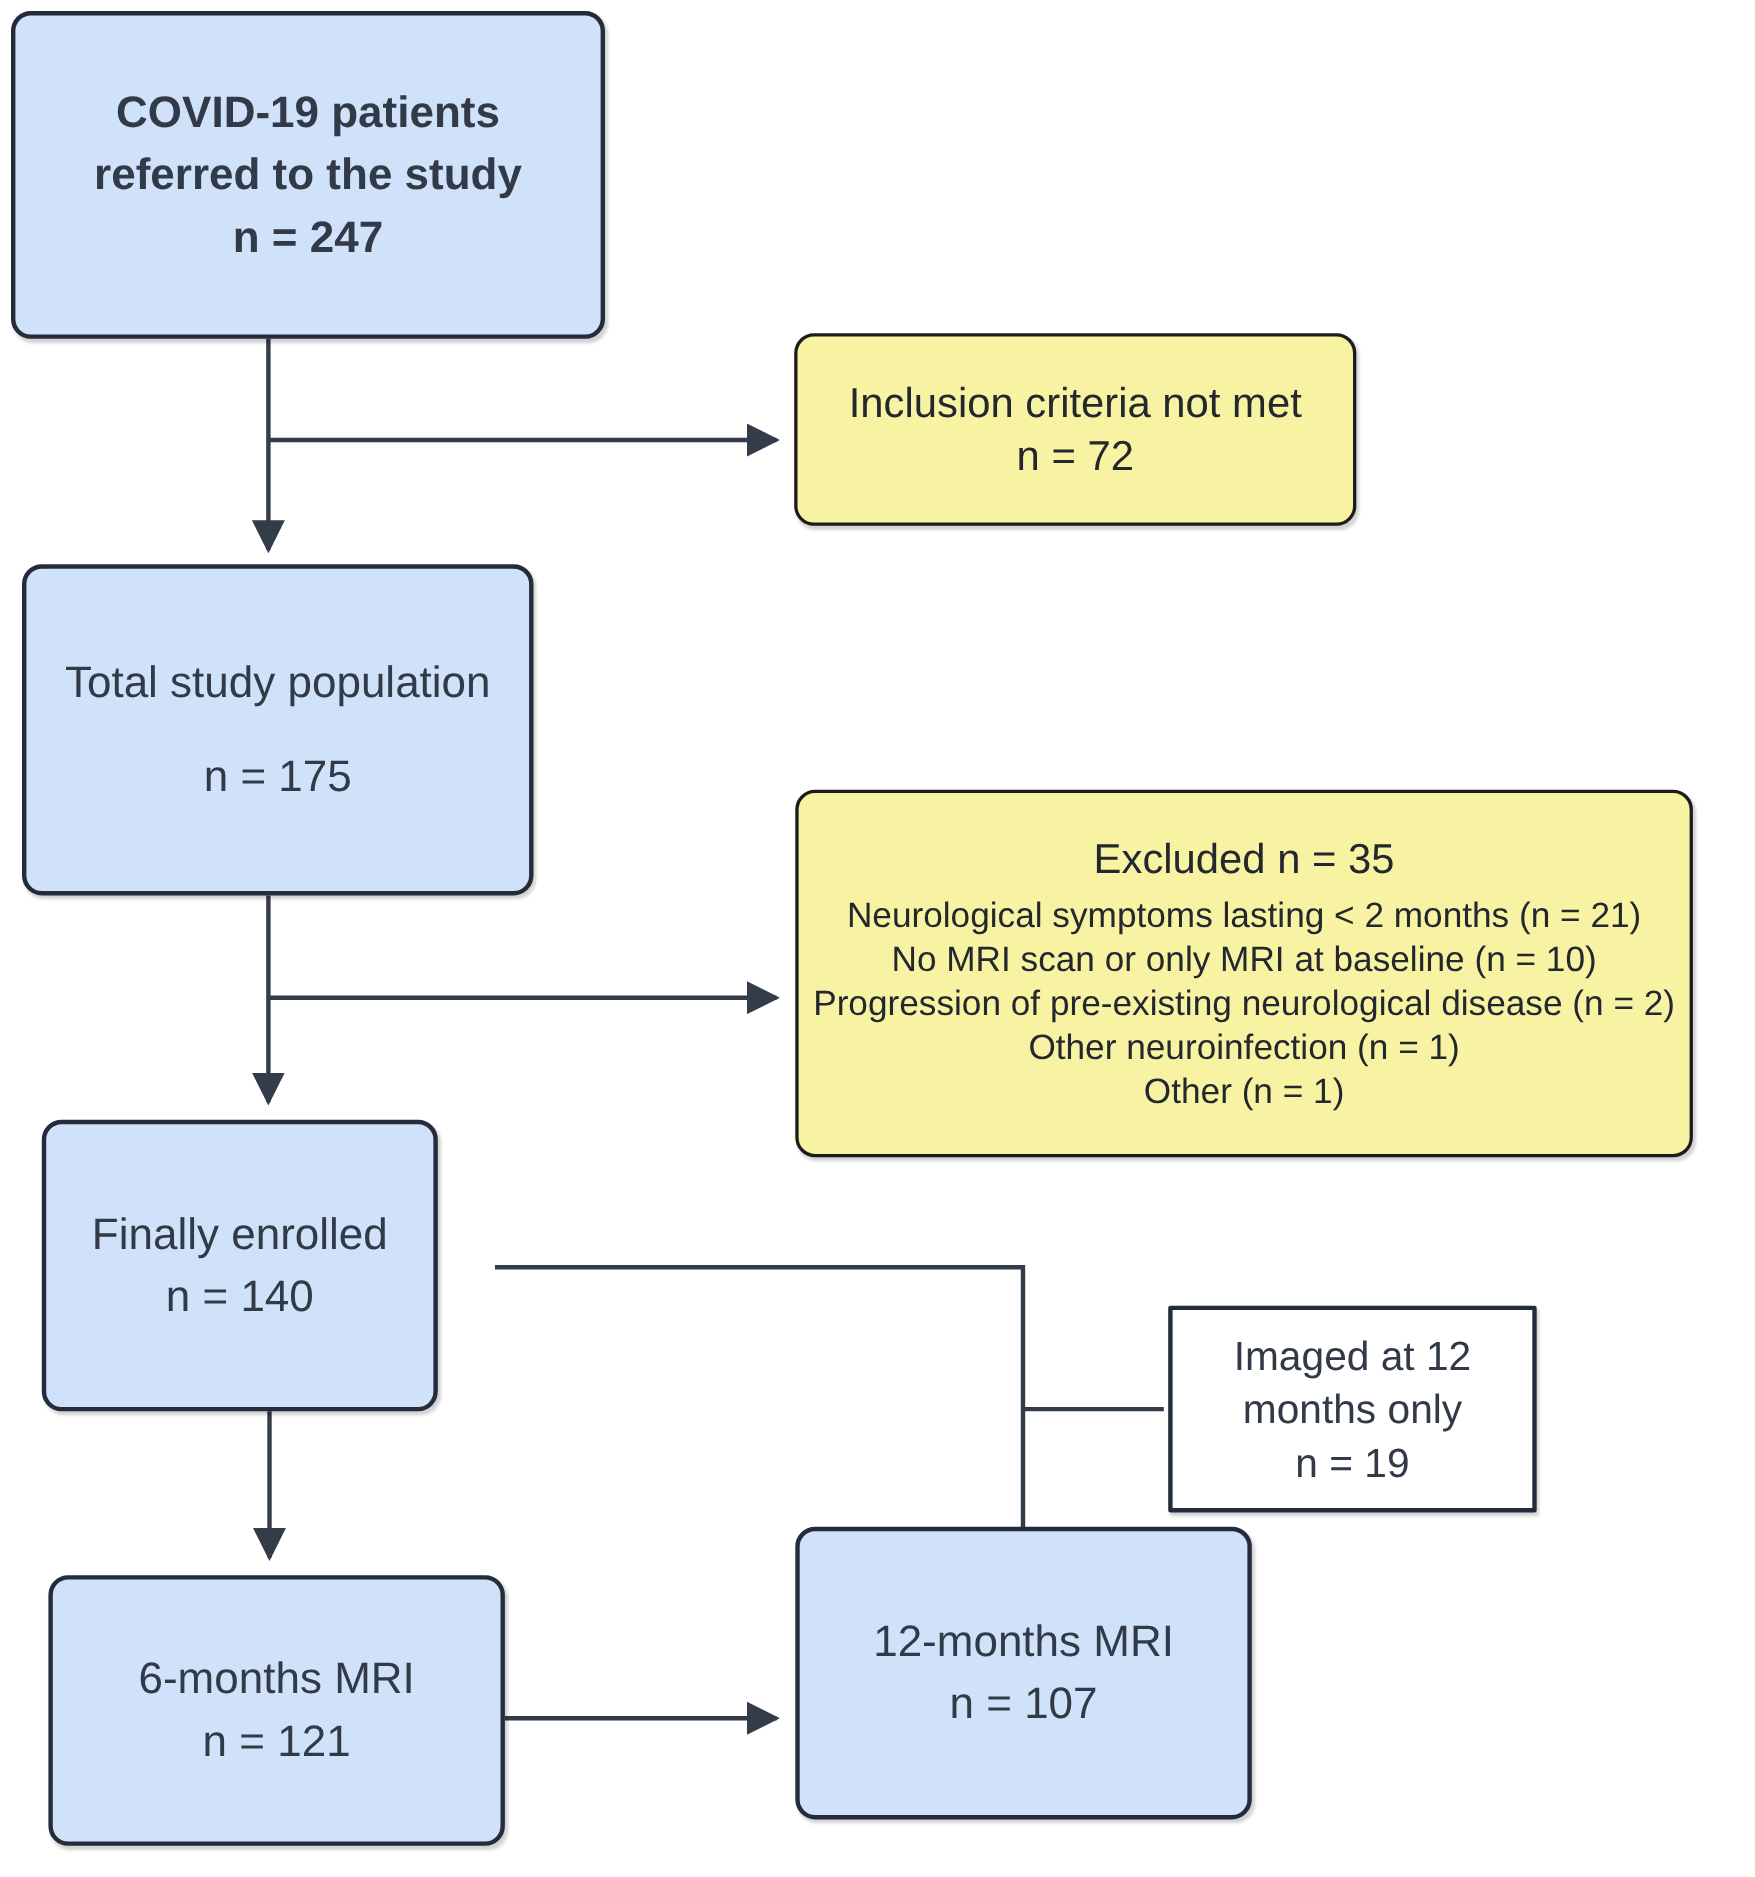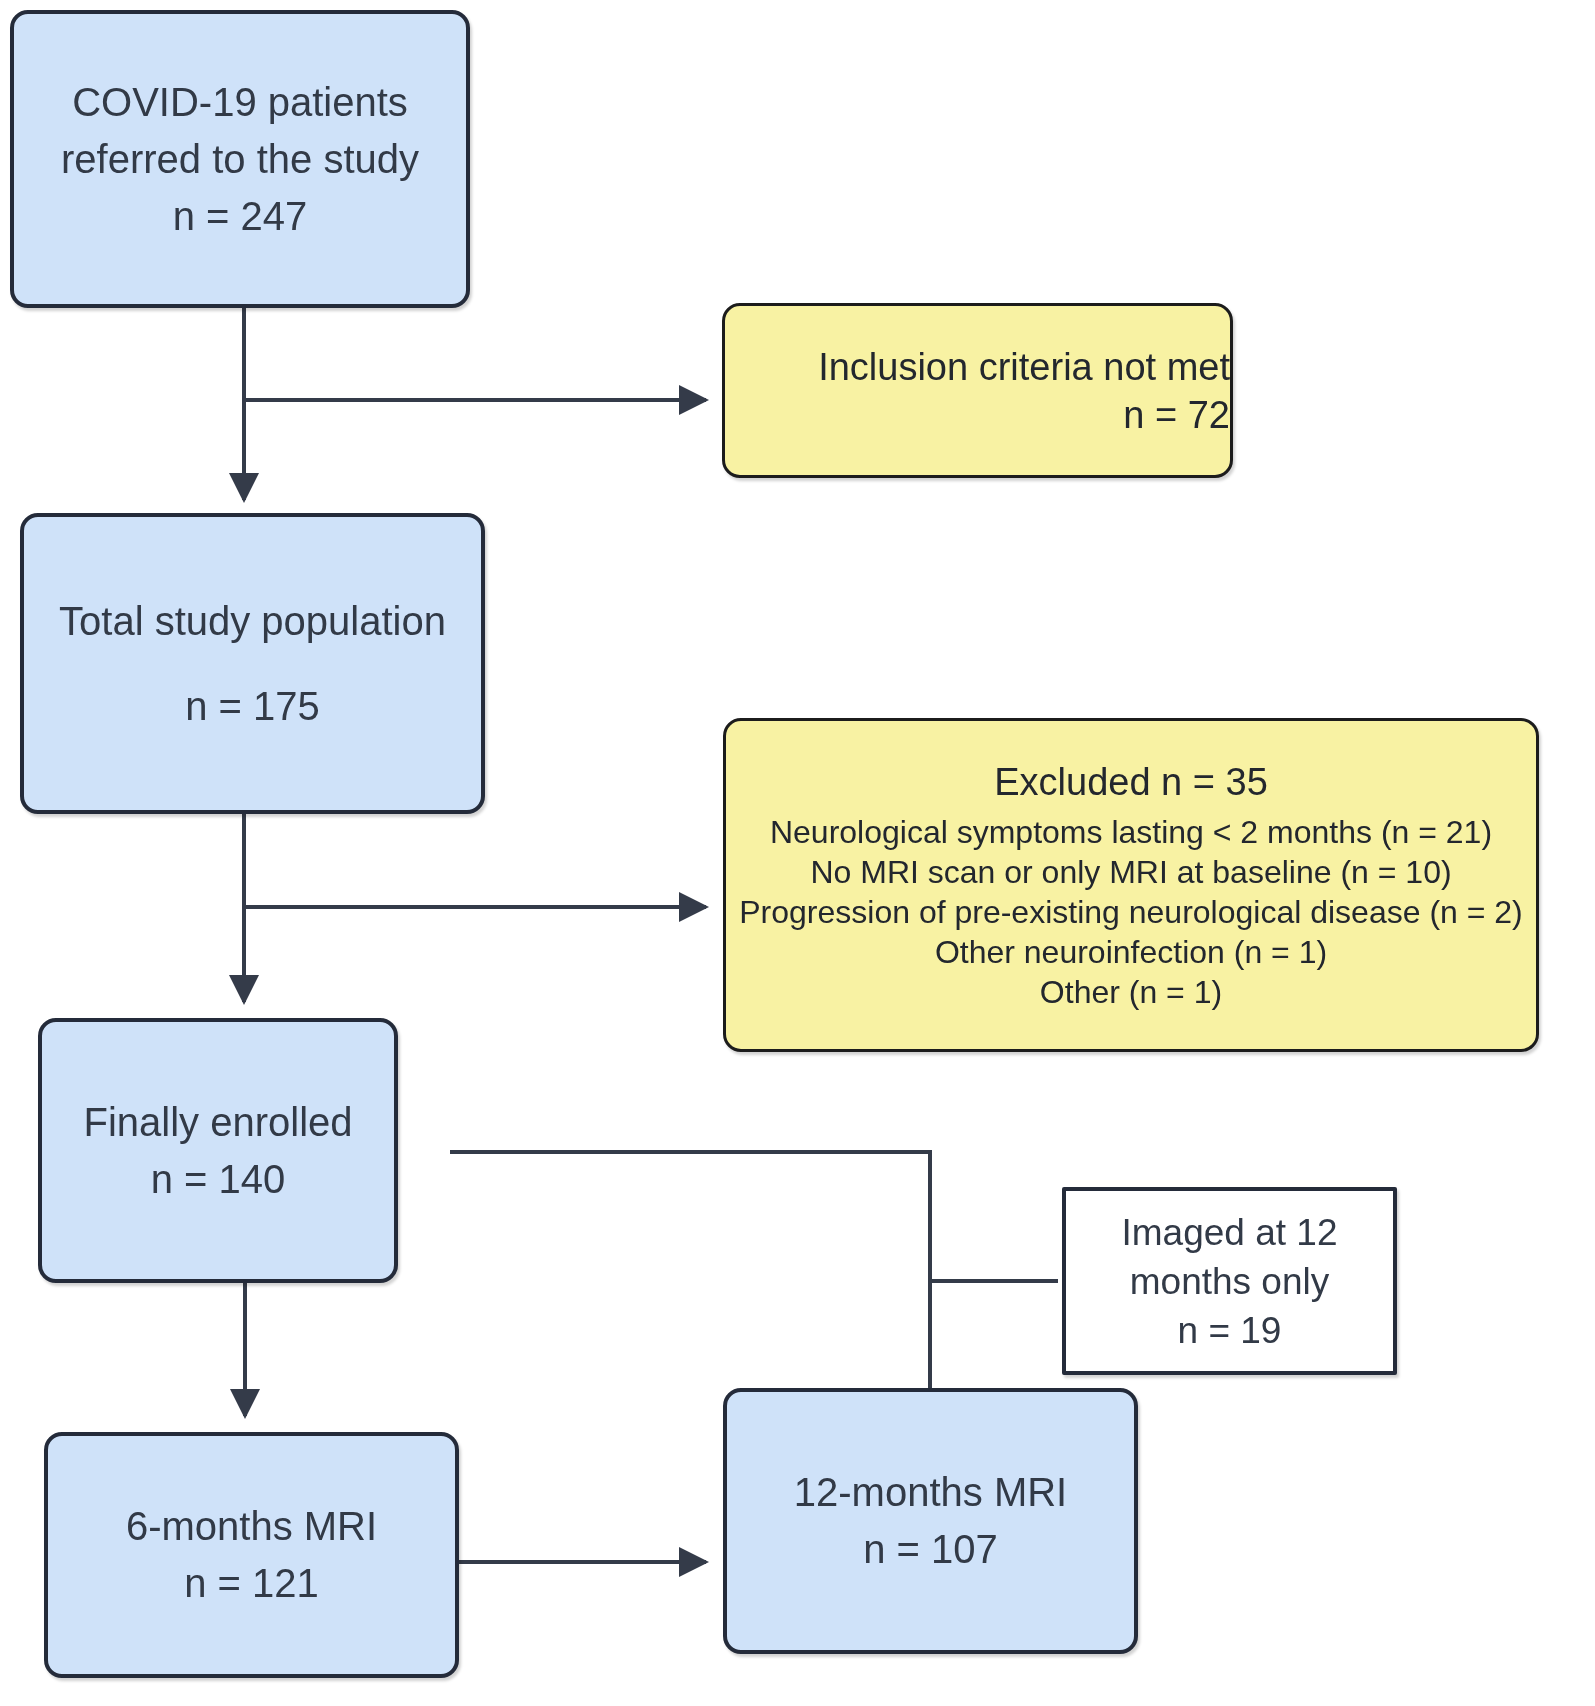--- a/index.html
+++ b/index.html
@@ -71,27 +71,27 @@
     <path d="M244,308 L244,500" stroke="#343b49" stroke-width="4" fill="none" marker-end="url(#arrow)"></path>
     <path d="M244,400 L706,400" stroke="#343b49" stroke-width="4" fill="none" marker-end="url(#arrow)"></path>
     <path d="M244,814 L244,1002" stroke="#343b49" stroke-width="4" fill="none" marker-end="url(#arrow)"></path>
     <path d="M244,907 L706,907" stroke="#343b49" stroke-width="4" fill="none" marker-end="url(#arrow)"></path>
     <path d="M245,1283 L245,1416" stroke="#343b49" stroke-width="4" fill="none" marker-end="url(#arrow)"></path>
     <path d="M450,1152 L930,1152 L930,1416" stroke="#343b49" stroke-width="4" fill="none" marker-end="url(#arrow)"></path>
     <path d="M930,1281 L1058,1281" stroke="#343b49" stroke-width="4" fill="none"></path>
     <path d="M459,1562 L706,1562" stroke="#343b49" stroke-width="4" fill="none" marker-end="url(#arrow)"></path>
   </svg>
 
-  <div class="box blue" style="left:10px; top:10px; width:460px; height:298px;">
+  <div class="box blue" style="left:10px; top:10px; width:540px; height:298px;font-weight:bold;">
     <div class="t-main">COVID-19 patients</div>
     <div class="t-main">referred to the study</div>
     <div class="t-main">n = 247</div>
   </div>
 
-  <div class="box yellow" style="left:722px; top:303px; width:511px; height:175px;align-items:flex-end;">
+  <div class="box yellow" style="left:722px; top:303px; width:511px; height:175px;">
     <div class="t-yellow-lg">Inclusion criteria not met</div>
     <div class="t-yellow-lg">n = 72</div>
   </div>
 
   <div class="box blue" style="left:20px; top:513px; width:465px; height:301px;gap:28px;">
     <div class="t-main">Total study population</div>
     <div class="t-main">n = 175</div>
   </div>
 
   <div class="box yellow" style="left:723px; top:718px; width:816px; height:334px;">

